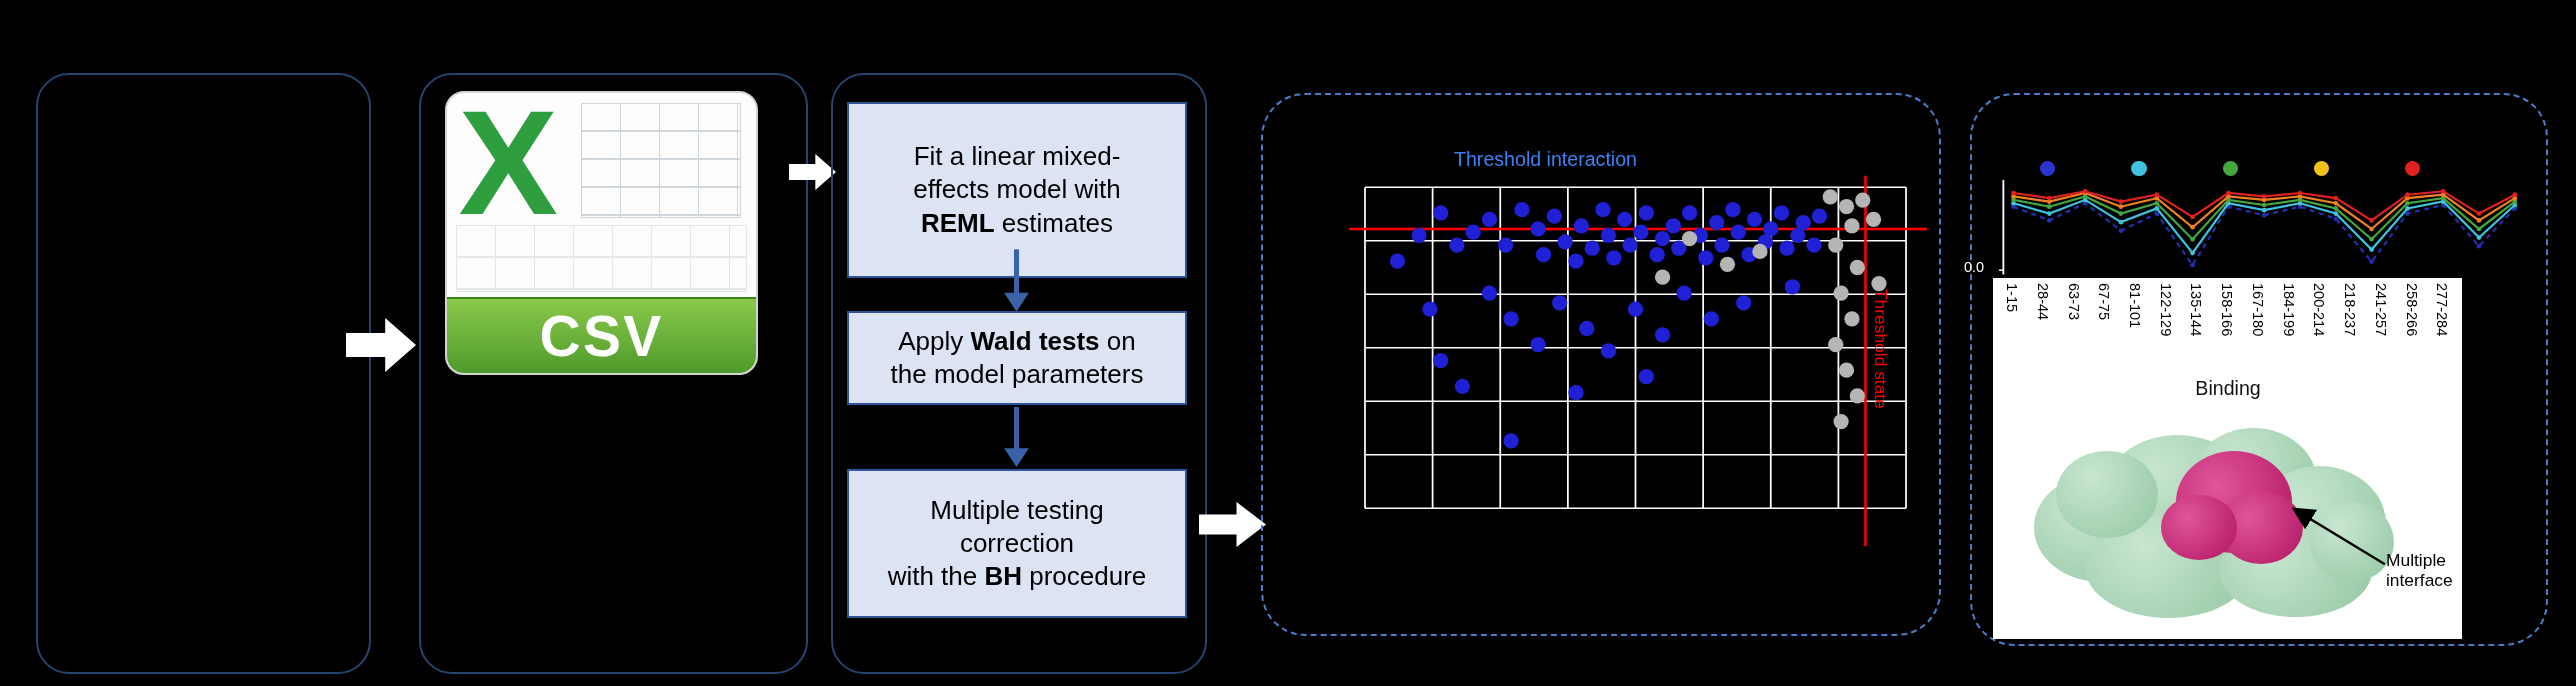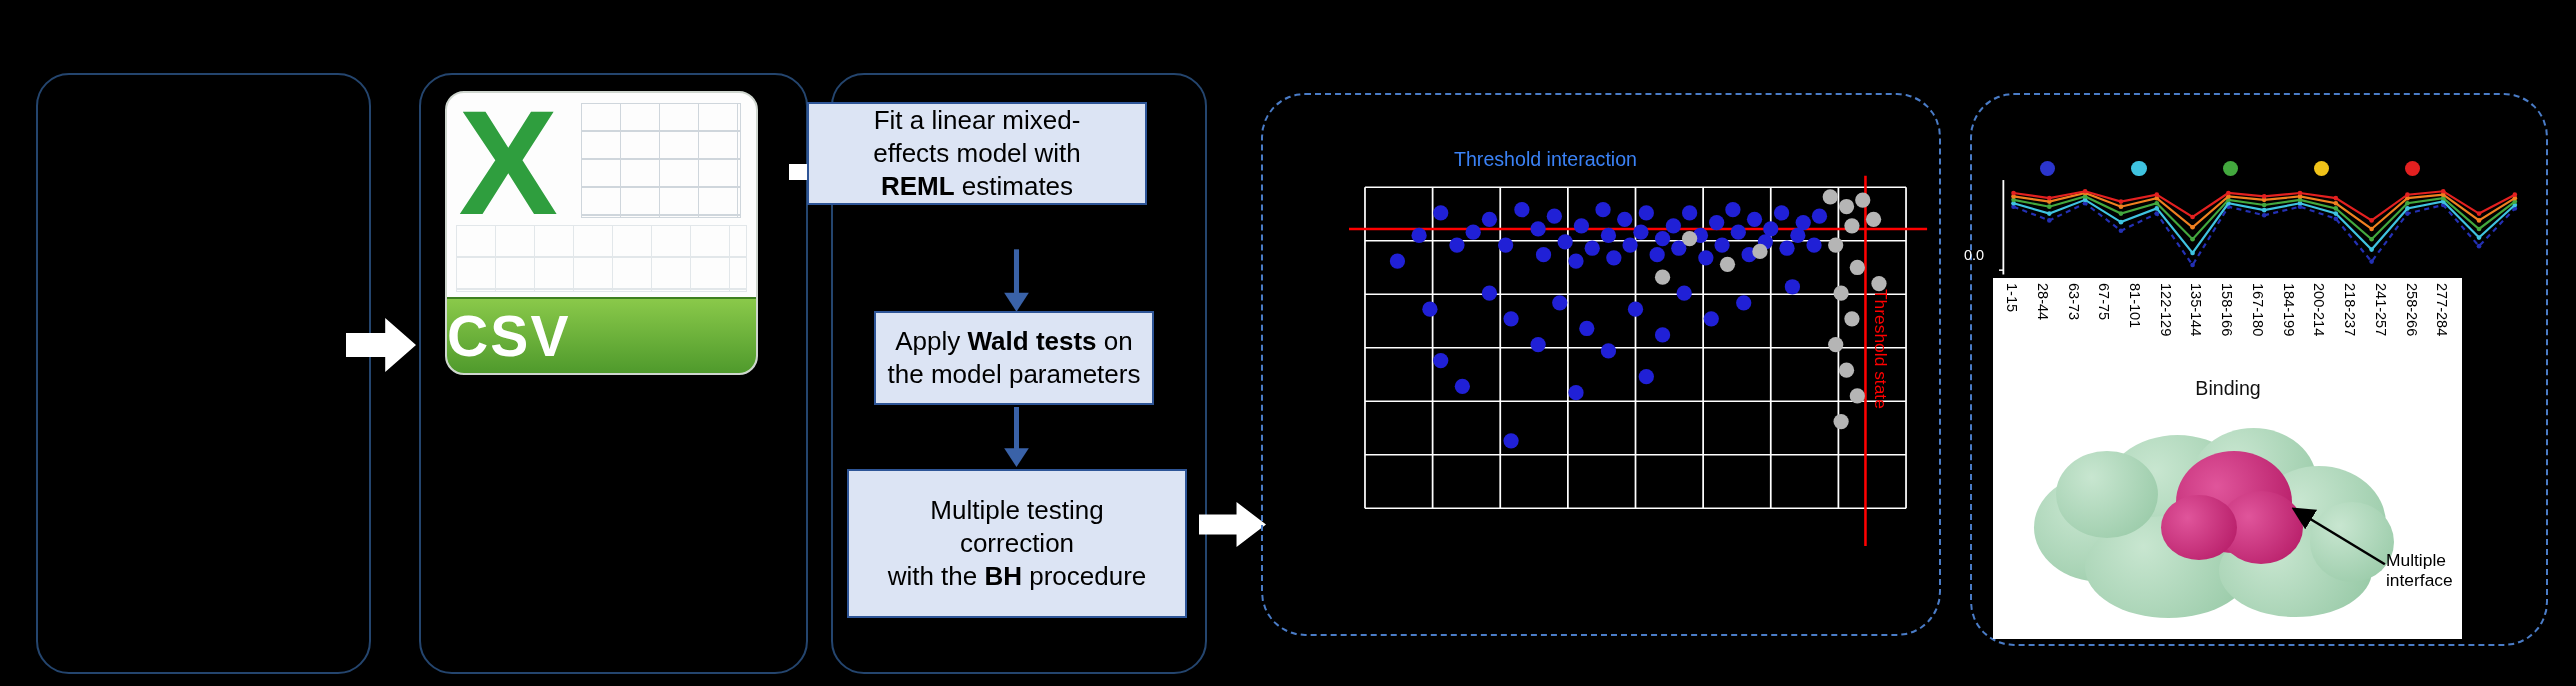--- a/index.html
+++ b/index.html
@@ -18,32 +18,32 @@
             border-radius:19px;border:2.2px solid #cfd6cf;overflow:hidden;}
   .csv-x{position:absolute;left:11.6px;top:-16px;font-size:149px;font-weight:700;color:#2f9e3e;}
   .csv-grid1{position:absolute;left:134px;top:10.2px;width:158px;height:113px;border:1.5px solid #cfd6dc;
              background:repeating-linear-gradient(to right,transparent 0 38px,#cfd6dc 38px 39px),
                         repeating-linear-gradient(to bottom,transparent 0 26px,#cfd6dc 26px 28px);}
   .csv-grid2{position:absolute;left:8.7px;top:132px;width:289px;height:65px;border:1.5px solid #e2e7ea;
              background:repeating-linear-gradient(to right,transparent 0 38px,#e2e7ea 38px 39px),
                         repeating-linear-gradient(to bottom,transparent 0 30.5px,#e2e7ea 30.5px 32px);}
   .csv-banner{position:absolute;left:0;bottom:0;width:100%;height:74px;
               background:linear-gradient(180deg,#8ac94a,#4f9a2c);display:flex;align-items:center;
-              border-top:2.2px solid #3e7f20;}
+              justify-content:center;border-top:2.2px solid #3e7f20;}
   .csv-banner span{color:#fff;font-size:57px;font-weight:700;letter-spacing:2.2px;}
   
   #scatter-svg{position:absolute;left:1349px;top:174px;}
   .scatter-title{position:absolute;left:1454px;top:148px;color:#3b82f6;font-size:19.6px;white-space:nowrap;}
   .scatter-side-label{position:absolute;left:1891px;top:289px;color:#ff0000;font-size:17.4px;
                       white-space:nowrap;transform:rotate(90deg);transform-origin:0 0;}
   
   #legend-dots{position:absolute;left:2040px;top:161px;display:flex;gap:76px;}
   .legend-dot{width:15.3px;height:15.3px;border-radius:50%;display:inline-block;}
   #line-svg{position:absolute;left:1999px;top:177px;}
-  .y-tick{position:absolute;left:1964px;top:247px;color:#ffffff;font-size:14.5px;}
+  .y-tick{position:absolute;left:1964px;top:259px;color:#ffffff;font-size:14.5px;}
   .white-box{position:absolute;left:1993px;top:278px;width:469px;height:361px;background:#ffffff;}
   #x-tick-labels{position:absolute;left:1999px;top:283px;width:472px;height:102px;}
   .vtick{position:absolute;top:0;transform:rotate(90deg);transform-origin:0 0;font-size:14.5px;
          color:#000;white-space:nowrap;}
   .x-axis-title{position:absolute;left:2137px;top:377px;width:182px;text-align:center;
                 font-size:19.6px;color:#111;}
   .protein{position:absolute;left:2034px;top:422px;width:367px;height:211px;}
   .blob{position:absolute;border-radius:50%;}
   .gblob{background:radial-gradient(circle at 35% 30%,#c8e6d0,#92c6a2);z-index:1;}
   .mblob{background:radial-gradient(circle at 35% 35%,#e0559b,#b01460);z-index:2;}
@@ -67,32 +67,32 @@
     <div class="csv-x">X</div>
     <div class="csv-banner">
       <span>CSV</span>
     </div>
   </div>
 
   <div class="block-arrow" style="left:789px;top:154px;width:47px;height:36px"></div>
 
   <div class="panel" style="left:831px;top:73px;width:372px;height:597px"></div>
 
-  <div class="step-box" style="left:807px;top:102px;width:340px;height:103px">
+  <div class="step-box" style="left:847px;top:102px;width:340px;height:176px">
     <div><span>Fit a linear mixed-
 effects model with
 </span><b>REML</b><span> estimates</span></div>
   </div>
 
   <svg class="down-arrow" style="left:1002px;top:249px" width="29" height="63" viewBox="0 0 40 86">
     <line x1="20" y1="0" x2="20" y2="62" stroke="#3a62a8" stroke-width="7"></line>
     <polygon points="3,60 37,60 20,86" fill="#3a62a8"></polygon>
   </svg>
 
-  <div class="step-box" style="left:874px;top:311px;width:280px;height:94px">
+  <div class="step-box" style="left:847px;top:311px;width:340px;height:94px">
     <div><span>Apply </span><b>Wald tests</b><span> on
 the model parameters</span></div>
   </div>
 
   <svg class="down-arrow" style="left:1002px;top:407px" width="29" height="60" viewBox="0 0 40 83">
     <line x1="20" y1="0" x2="20" y2="59" stroke="#3a62a8" stroke-width="7"></line>
     <polygon points="3,57 37,57 20,83" fill="#3a62a8"></polygon>
   </svg>
 
   <div class="step-box" style="left:847px;top:469px;width:340px;height:149px">

